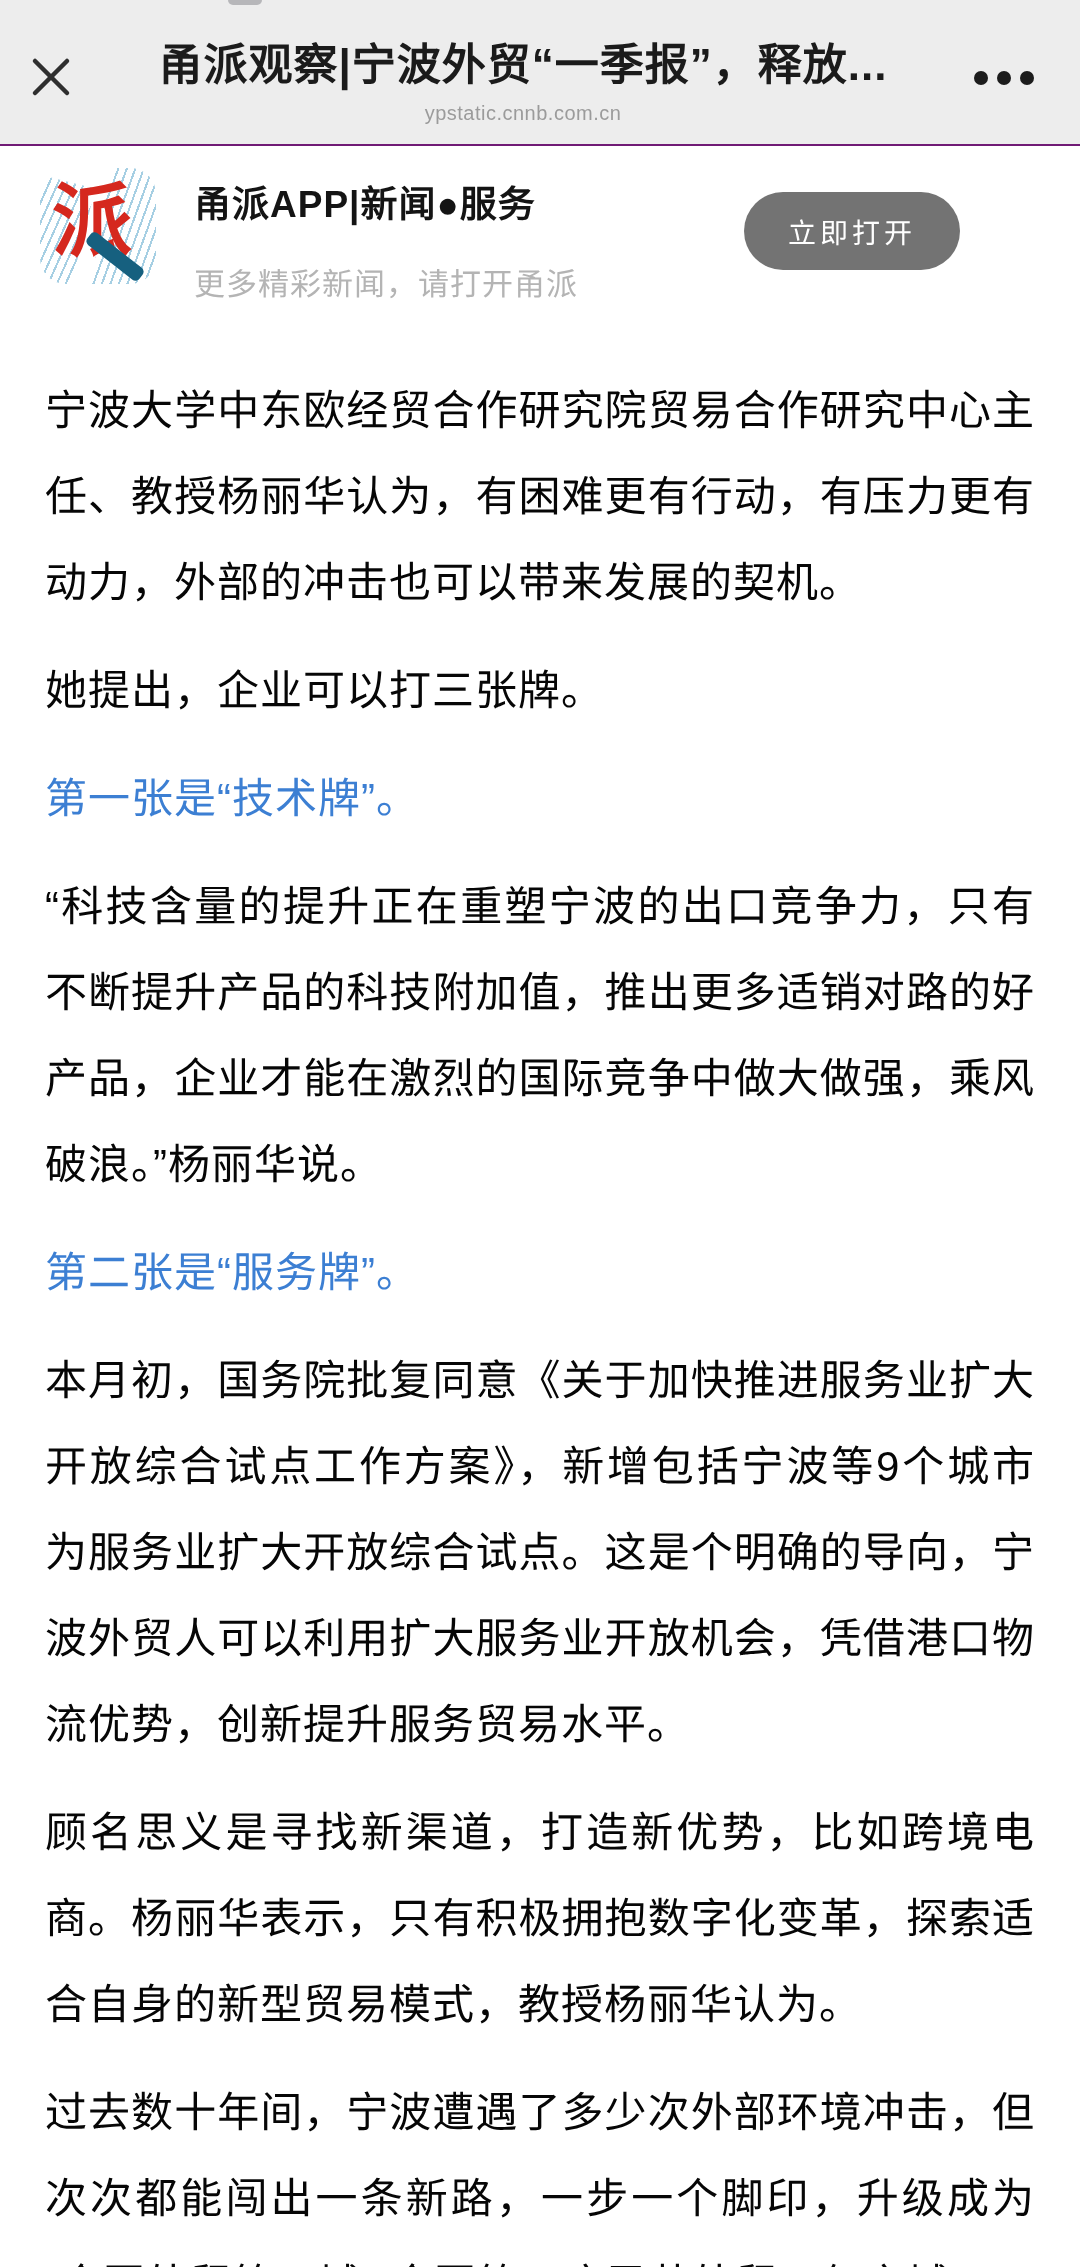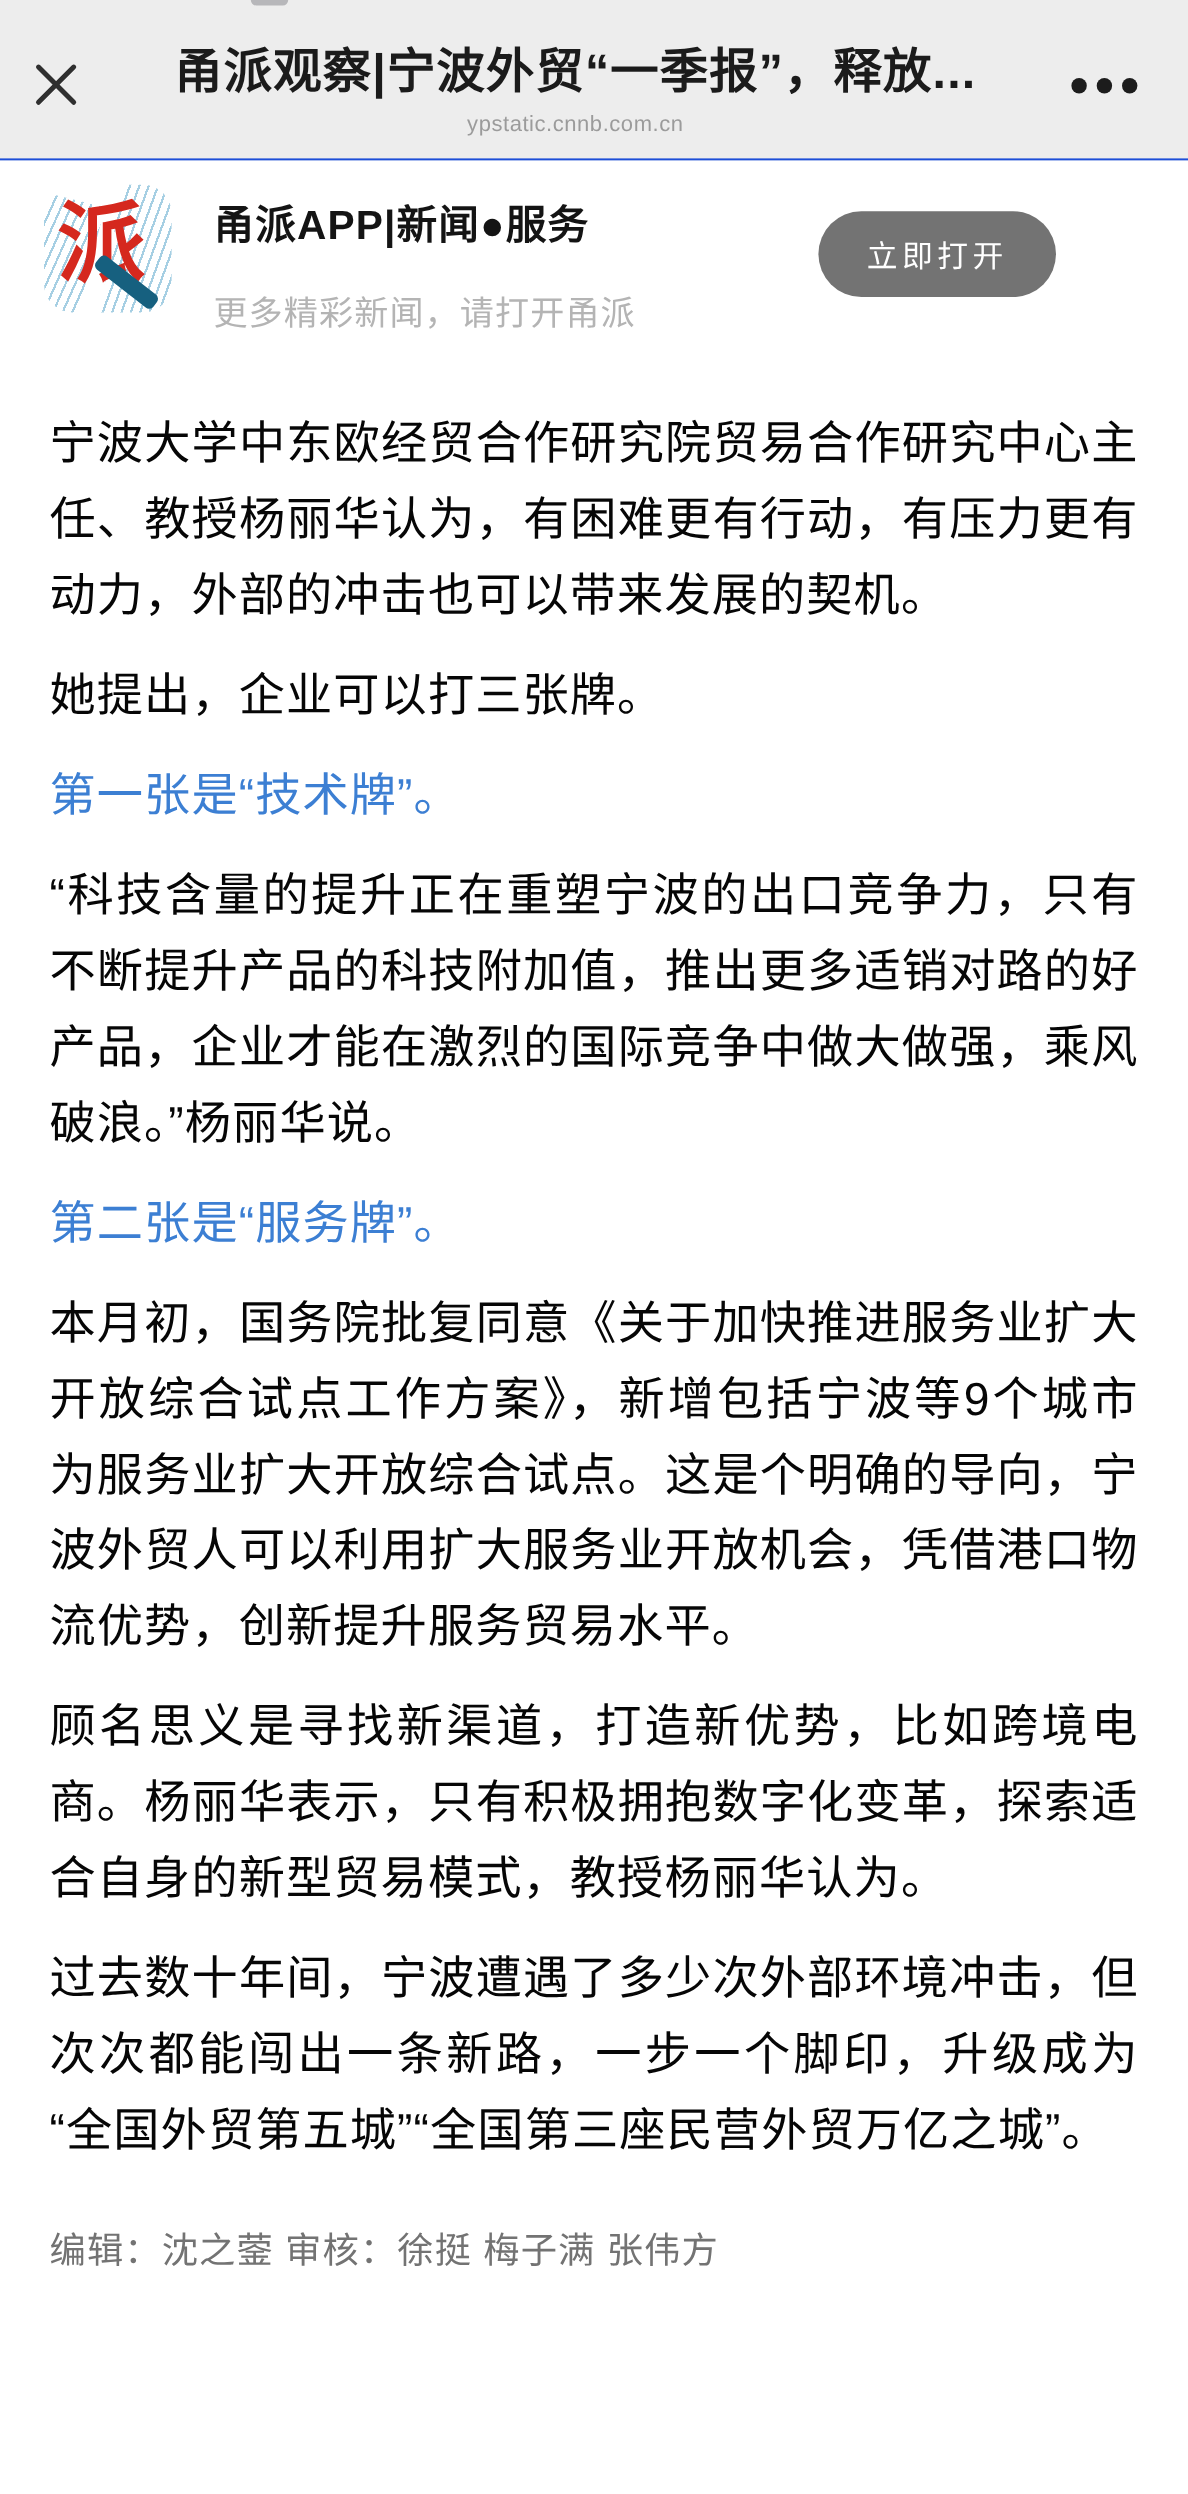--- a/index.html
+++ b/index.html
@@ -2,21 +2,21 @@
 <html lang="zh-CN"><head>
 <meta charset="utf-8">
 <style>
   html,body{margin:0;padding:0;background:#fff;}
   .page{
     width:1080px;height:2267px;position:relative;overflow:hidden;background:#ffffff;
     font-family:"Liberation Sans","DejaVu Sans",sans-serif;
   }
   
   .topbar{
-    height:146px;background:#ededed;border-bottom:2px solid #1d4ed8;
+    height:146px;background:#ededed;border-bottom:2px solid #701a75;
     display:flex;align-items:center;box-sizing:border-box;
     padding:0 46px 0 30px;position:relative;
   }
   .notch{
     position:absolute;left:228px;top:0;width:34px;height:5px;
     background:#8a8a90;border-radius:0 0 5px 5px;opacity:.55;
   }
   .close-x{width:42px;height:42px;flex:0 0 auto;margin-top:10px;}
   .close-x line{stroke:#2f2f2f;stroke-width:4.5;stroke-linecap:round;}
   .tcol{flex:1;min-width:0;text-align:center;padding-top:10px;}
@@ -50,21 +50,21 @@
   .btitle{font-size:37px;font-weight:600;color:#141414;letter-spacing:1px;}
   .bsub{font-size:31px;color:#b4b4b4;margin-top:31px;letter-spacing:1px;}
   .openbtn{
     position:absolute;right:120px;top:46px;width:216px;height:78px;
     border:none;border-radius:40px;background:#737373;color:#ffffff;
     font-size:28px;letter-spacing:4px;font-family:inherit;cursor:pointer;
   }
   
   .article{padding:36px 45px 0;}
   .para,.sub{
-    font-size:42px;line-height:69px;letter-spacing:1px;
+    font-size:42px;line-height:86px;letter-spacing:1px;
     margin:0 0 22px;color:#060606;text-align:justify;
   }
   .sub{color:#3c7fd3;text-align:left;}
   .footer{
     padding:26px 45px 0;font-size:33px;color:#737373;letter-spacing:1px;
   }
 </style>
 </head>
 <body>
 

